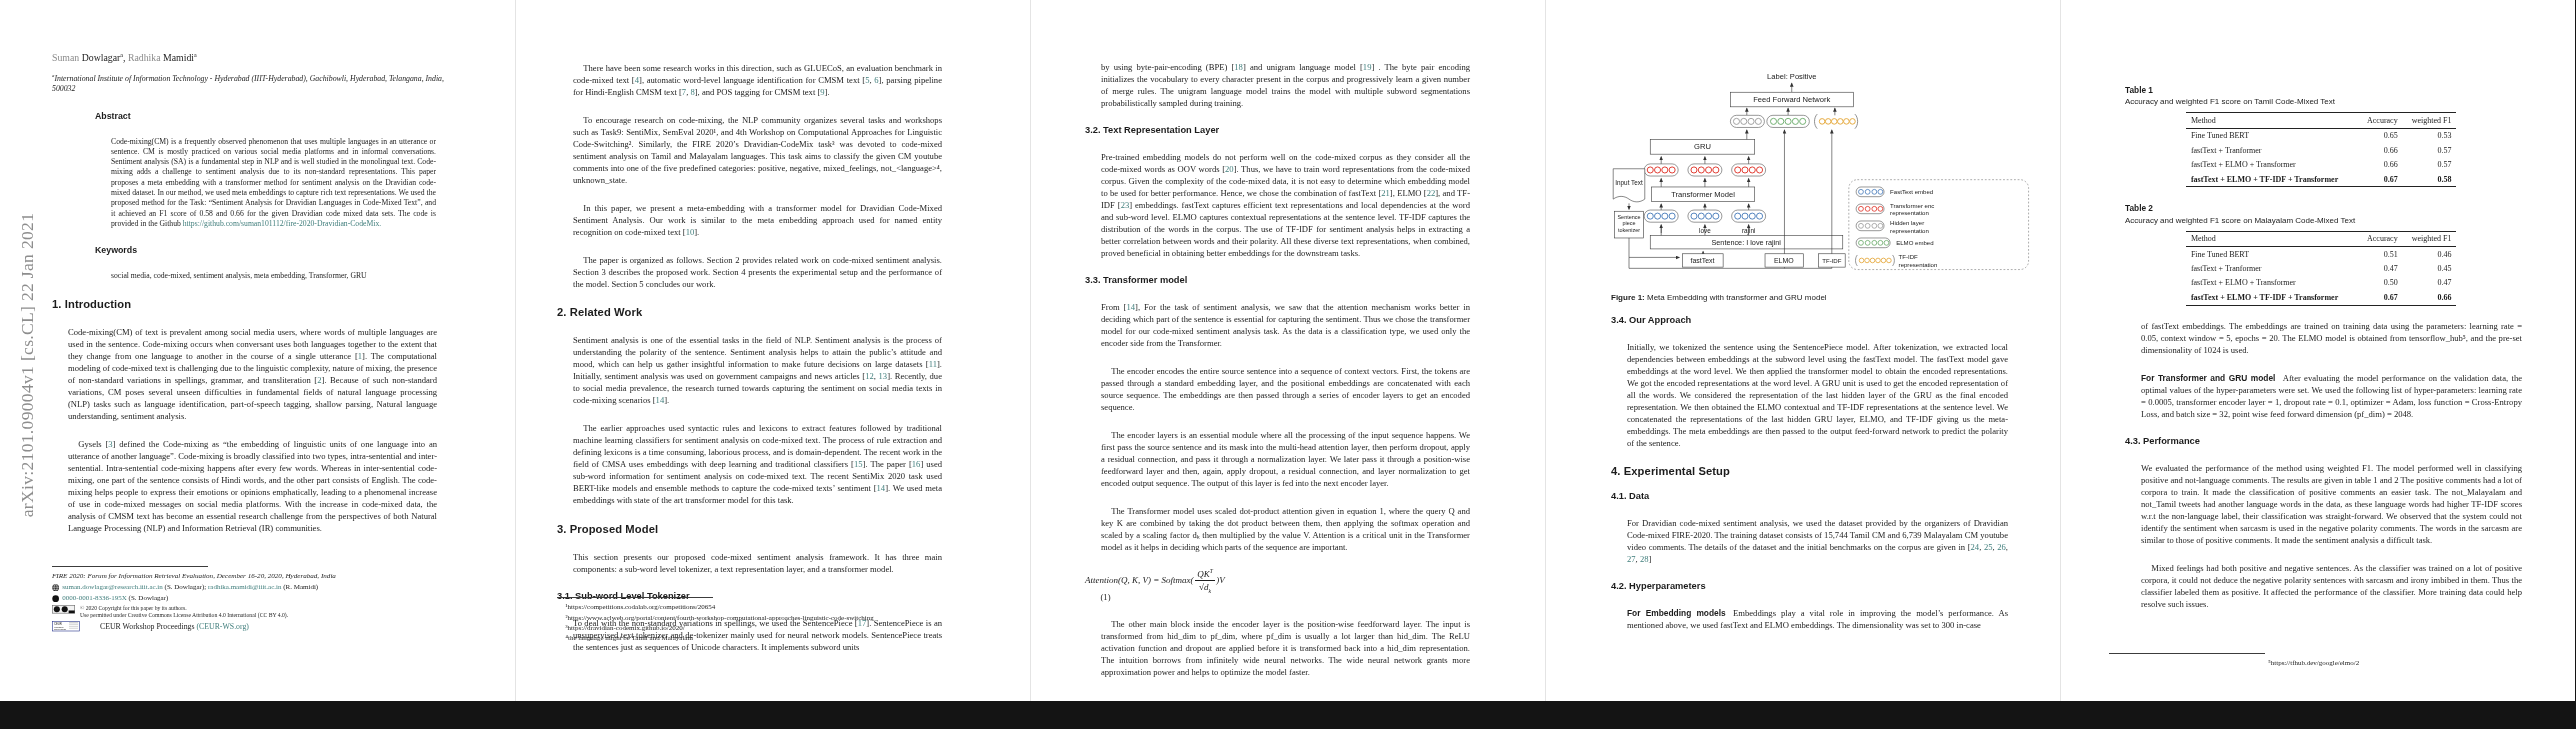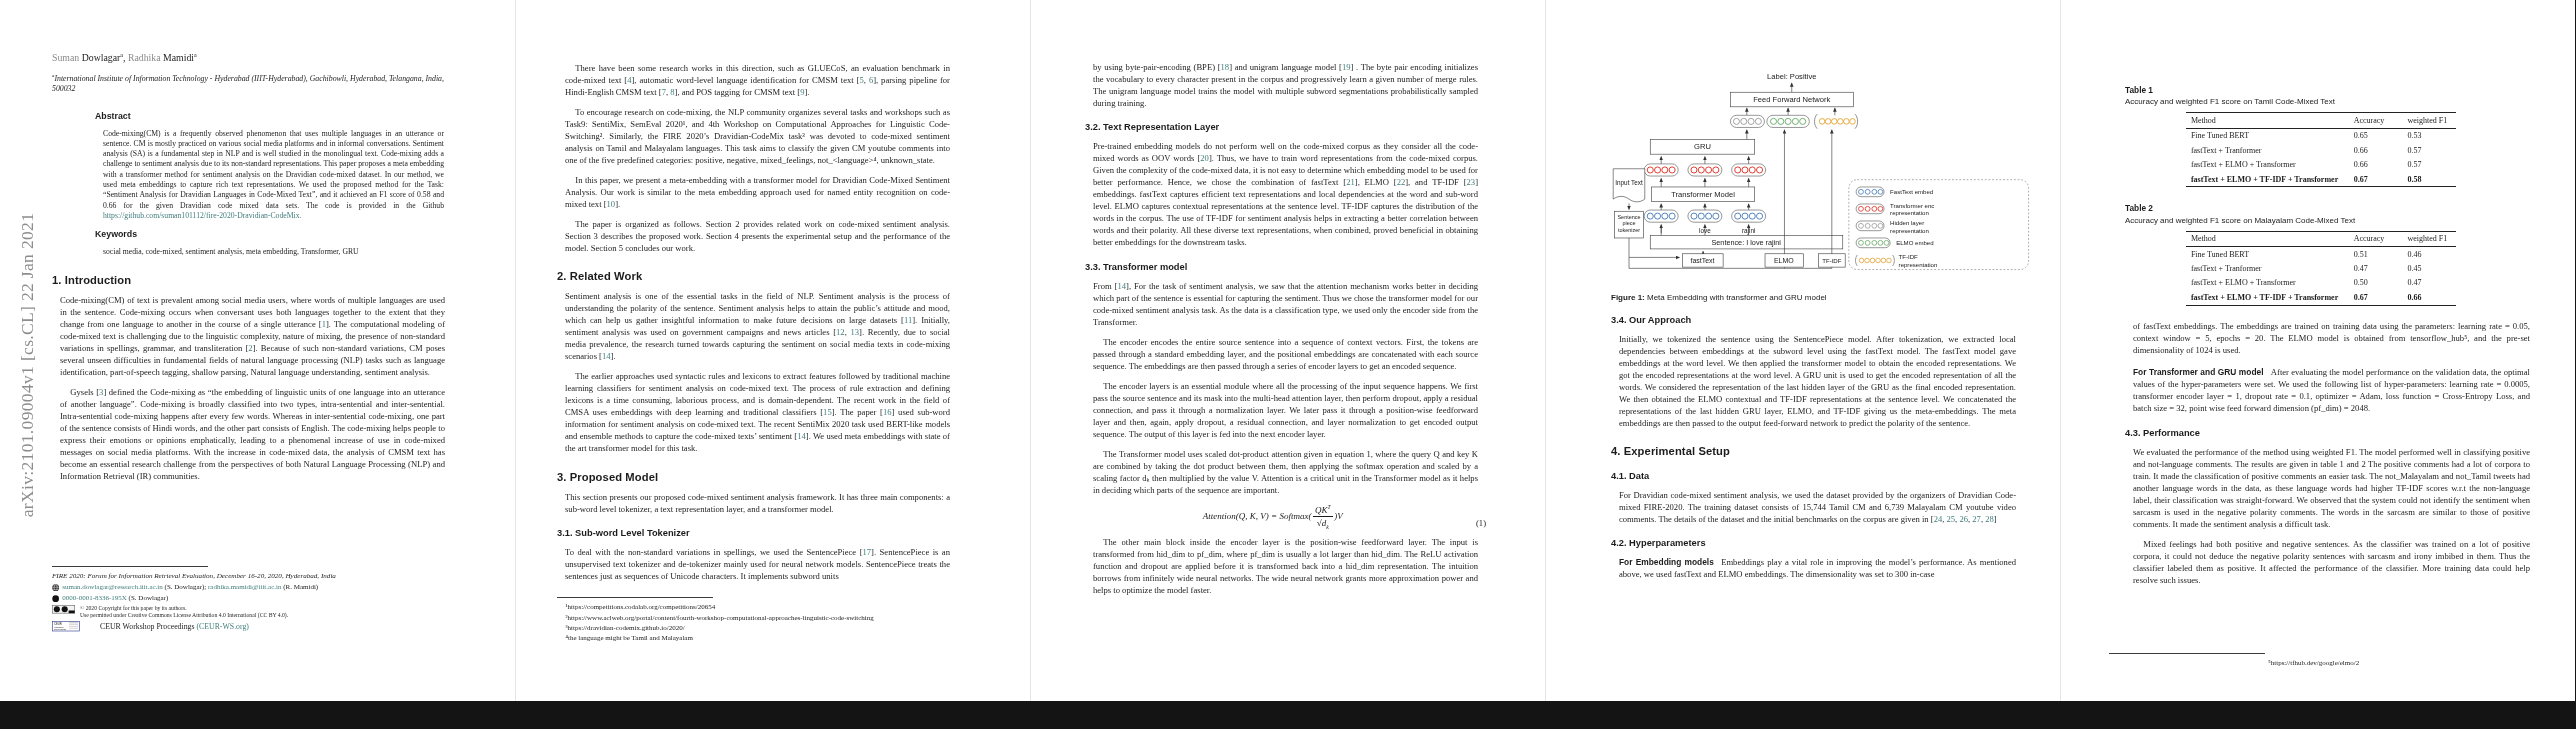--- a/index.html
+++ b/index.html
@@ -9,21 +9,21 @@
   .page{flex:none;width:515px;height:701px;background:#ffffff;position:relative;
         box-sizing:border-box;overflow:hidden;}
   .page + .page{border-left:0.6px solid #e4e4e4;}
   .inner{position:relative;}
   .pg1 .inner{margin:52px 63px 0 52px;width:401px;}
   .pg2 .inner{margin:62px 73px 0 41px;width:401px;}
   .pg3 .inner{margin:61px 60px 0 54px;width:401px;}
   .pg4 .inner{margin:0 37px 0 65px;width:413px;}
   .pg5 .inner{margin:85px 38px 0 64px;width:413px;}
 
-  p{margin:8px;text-align:justify;font-size:8.6px;line-height:12px;}
+  p{margin:16px;text-align:justify;font-size:8.6px;line-height:12px;}
   .ind{text-indent:10.3px;}
   .lnk{color:#3f7d7b;}
   sup{font-size:0.62em;line-height:0;}
   sub{font-size:0.62em;line-height:0;}
 
   .title{font-family:"Liberation Sans",sans-serif;font-weight:700;font-size:14px;
          line-height:20px;margin:0;}
   .authors{margin-top:14.6px;font-size:9.8px;}
   .given{color:#8a8a8a;}
   .affil{margin-top:11px;font-style:italic;font-size:7.8px;line-height:10.3px;text-align:left;}
@@ -46,41 +46,41 @@
   .icoline{display:flex;align-items:center;gap:3px;margin-top:1.2px;}
   .cpyline{display:flex;align-items:flex-start;gap:4.9px;margin-top:2.4px;}
   .cpytxt{font-size:5.7px;line-height:7px;color:#2a2a2a;}
   .ceurline{display:flex;align-items:center;gap:20px;margin-top:1.8px;font-size:7.8px;}
 
   .fnblock{position:absolute;left:41px;top:597px;width:401px;font-size:7px;line-height:10.3px;text-align:left;}
   .fnblock .footrule{margin-bottom:4.3px;}
   .fnitem{padding-left:8.5px;}
   .p5foot{position:absolute;left:48px;top:653px;width:401px;font-size:7px;line-height:9.7px;text-align:center;}
 
-  .eqrow{display:flex;align-items:flex-end;margin:9.7px 0 7.3px;}
+  .eqrow{display:flex;align-items:flex-start;margin:9.7px 0 7.3px;flex-direction:column;}
   .eqmain{flex:1;text-align:center;font-style:italic;font-size:9px;}
   .eqno{width:25.5px;text-align:right;font-size:8.6px;}
   .frac{display:inline-block;vertical-align:middle;text-align:center;margin:0 1.2px;line-height:1.15;}
   .frac .fnum{display:block;border-bottom:0.6px solid #1c1c1c;padding:0 2.4px 0.6px;}
   .frac .fden{display:block;padding-top:0.6px;}
 
   .figspace{position:relative;height:260px;margin-top:23px;}
   .figsvg{position:absolute;left:1.2px;top:0;}
   .figcap{font-family:"Liberation Sans",sans-serif;font-size:8px;margin-top:9.7px;text-align:left;}
   .figcap .fb{font-weight:700;}
 
   .tblwrap{margin-top:16px;text-align:left;}
   .tcap1{font-family:"Liberation Sans",sans-serif;font-weight:700;font-size:8.3px;}
   .tcap2{font-family:"Liberation Sans",sans-serif;font-size:8px;margin:2.4px 0 6px;}
   table.res{border-collapse:collapse;margin-left:61px;font-family:Liberation Serif, serif;
             font-size:8px;border-top:0.9px solid #222;border-bottom:0.9px solid #222;}
   table.res th{font-weight:400;border-bottom:0.6px solid #222;}
   table.res th,table.res td{padding:2.7px 4.9px;text-align:left;}
   table.res td:first-child,table.res th:first-child{width:153px;}
-  table.res .cnum{width:44px;text-align:left;}
+  table.res .cnum{width:44px;text-align:right;}
   table.res tr.rowbold td{font-weight:700;}
 
   svg text{font-family:"Liberation Sans",sans-serif;fill:#1a1a1a;}
 </style>
 </head>
 <body>
 
 <div class="pages">
 
   <div class="page pg1">

